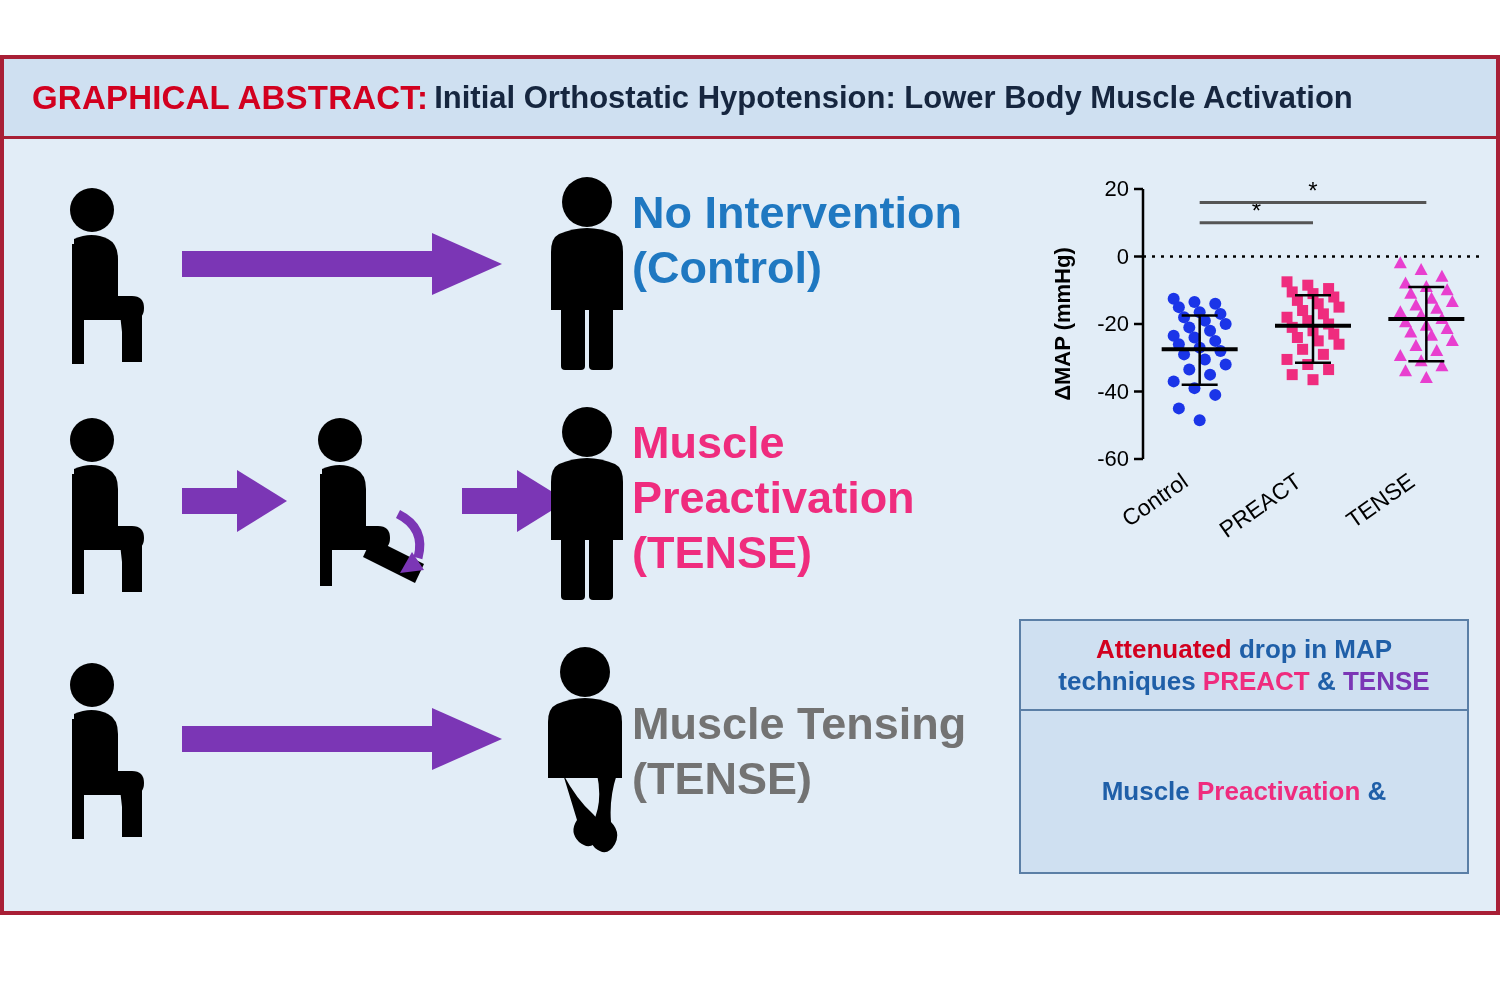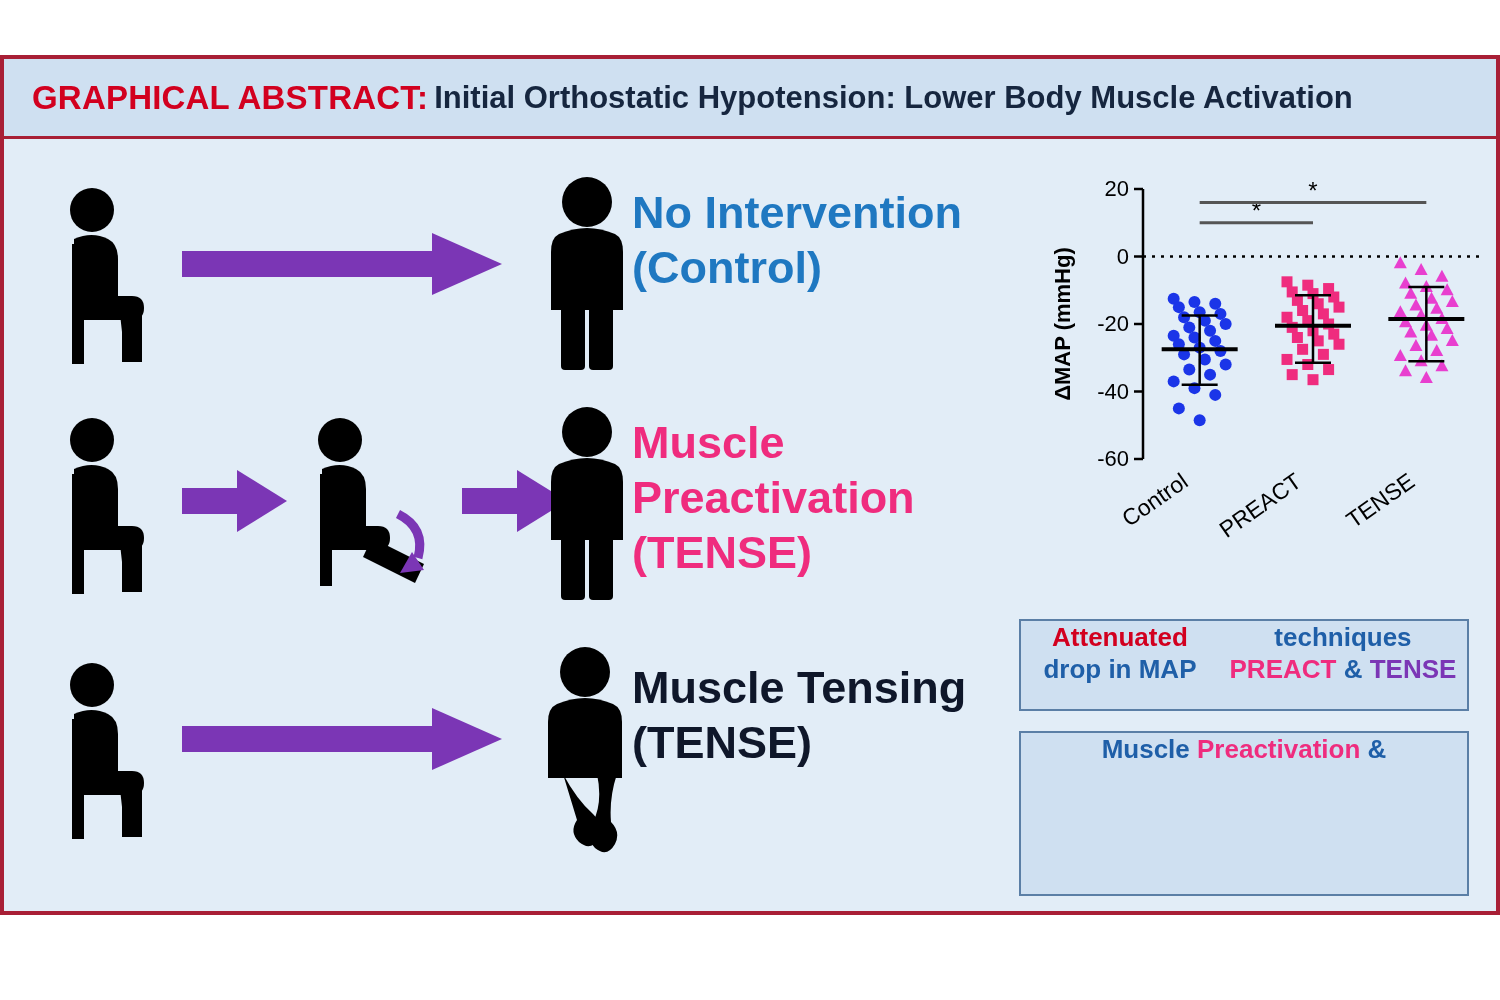--- a/index.html
+++ b/index.html
@@ -74,21 +74,21 @@
     position: absolute;
     left: 600px;
     top: 12px;
     font-size: 45px;
     font-weight: bold;
     line-height: 1.22;
     width: 400px;
   }
   .label-control { color: #1f78c1; }
   .label-preact  { color: #ef2c7e; }
-  .label-tense   { color: #0f172a; }
+  .label-tense   { color: #737373; margin-top: 36px; }
 
   
   #chart-panel {
     position: absolute;
     left: 1020px;
     top: 100px;
     width: 455px;
     height: 420px;
     margin-left: 24px;
   }
@@ -105,31 +105,31 @@
     line-height: 1.24;
     color: #1f5fa8;
   }
   #callout-1 {
     left: 1015px;
     top: 560px;
     width: 450px;
     height: 92px;
     font-size: 26px;
     display: flex;
-    flex-direction: row;
+    flex-direction: column;
     justify-content: center;
   }
   #callout-2 {
     left: 1015px;
-    top: 672px;
+    top: 650px;
     width: 450px;
     height: 165px;
     font-size: 26px;
     display: flex;
-    flex-direction: row;
+    flex-direction: column;
     justify-content: center;
   }
   .c-red { color: #d2001f; }
   .c-pink { color: #ef2c7e; }
   .c-purple { color: #7b36b5; }
 </style>
 </head>
 <body>
 
 <div id="poster">

